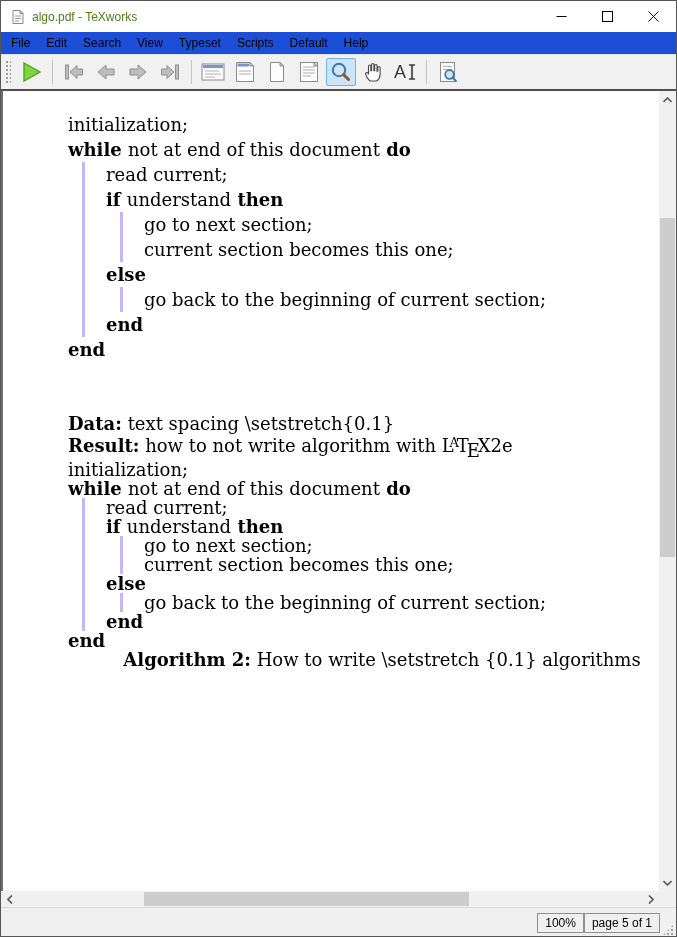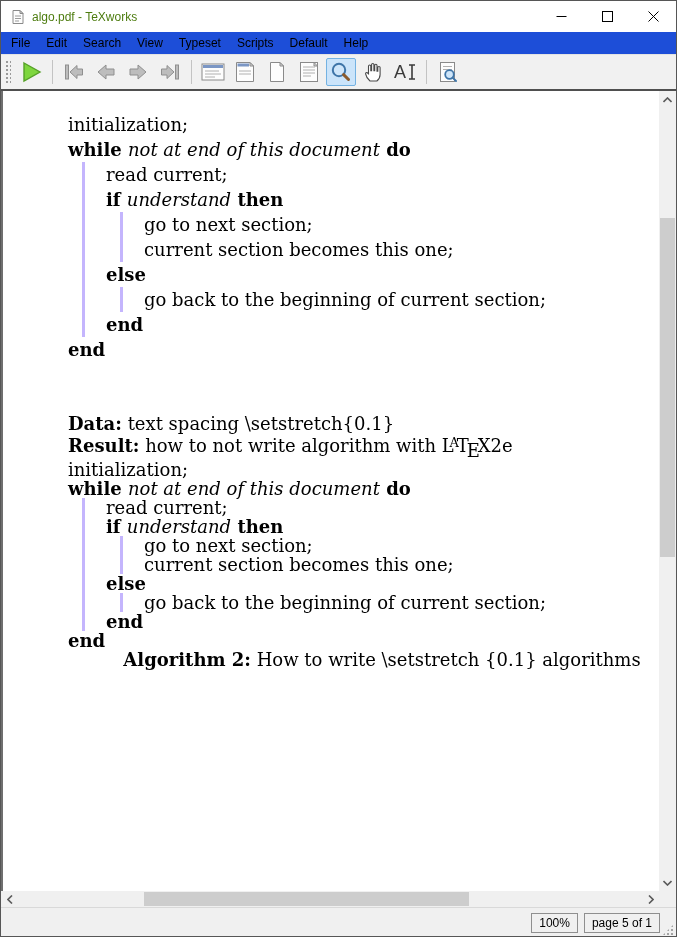--- a/index.html
+++ b/index.html
@@ -30,42 +30,42 @@
   .docrow{display:flex;height:800px;flex:0 0 auto;}
   .viewport{flex:1 1 auto;background:#fff;border-left:2px solid #6f6f6f;overflow:hidden;position:relative;}
   .page{position:relative;width:100%;height:100%;background:#fff;
     font-family:"DejaVu Serif",serif;font-size:18px;color:#000;
     padding:21px 8px 0 65px;box-sizing:border-box;}
   .aline{white-space:nowrap;}
   .algo1 .aline{line-height:25px;}
   .algo2 .aline{line-height:19px;}
   .bar{border-left:3px solid #c4b5fd;margin-left:14px;padding-left:21px;}
   .bd{font-weight:bold;}
-  .it{font-style:italic;}
+  .it{}
   .caption{text-align:center;white-space:nowrap;padding-left:45px;}
   .algo1 .caption{line-height:25px;margin-top:6px;}
   .algo2 .caption{line-height:19px;}
   .algo1{margin-bottom:52px;}
   .latex{white-space:nowrap;}
   .lA{font-size:0.72em;vertical-align:0.42em;margin-left:-0.33em;margin-right:-0.16em;}
   .lE{vertical-align:-0.23em;margin-left:-0.12em;margin-right:-0.12em;}
   
   .vscroll{width:17px;background:#f0f0f0;position:relative;flex:0 0 auto;}
   .sbtn{width:17px;height:17px;display:flex;align-items:center;justify-content:center;}
   .sbtn.down{position:absolute;bottom:0;left:0;}
   .vthumb{position:absolute;left:1px;top:127px;width:15px;height:339px;background:#cdcdcd;}
   .hrow{height:16px;display:flex;flex:0 0 auto;}
   .hscroll{flex:1 1 auto;background:#f0f0f0;position:relative;display:flex;align-items:center;}
   .hbtn{width:17px;height:16px;display:flex;align-items:center;justify-content:center;flex:0 0 auto;}
   .hbtn.right{position:absolute;right:0;top:0;}
   .hthumb{position:absolute;left:143px;top:1px;width:325px;height:14px;background:#cdcdcd;}
   .corner{width:17px;height:16px;background:#f0f0f0;flex:0 0 auto;}
   
   .statusbar{height:30px;background:#f0f0f0;border-top:1px solid #d9d9d9;display:flex;
-    align-items:center;justify-content:flex-end;gap:6px;padding-right:16px;position:relative;flex:0 0 auto;}
+    align-items:center;justify-content:flex-end;padding-right:16px;position:relative;flex:0 0 auto;}
   .sbox{border:1px solid #8f8f8f;padding:2px 7px;font-size:12px;color:#000;background:#f0f0f0;white-space:nowrap;}
   .gripcorner{position:absolute;right:2px;bottom:2px;width:12px;height:12px;
     background-image:radial-gradient(#a3a3a3 1px, transparent 1.2px);
     background-size:4px 4px;clip-path:polygon(100% 0,100% 100%,0 100%);}
 </style>
 </head>
 <body>
 
 <div class="window">
 

